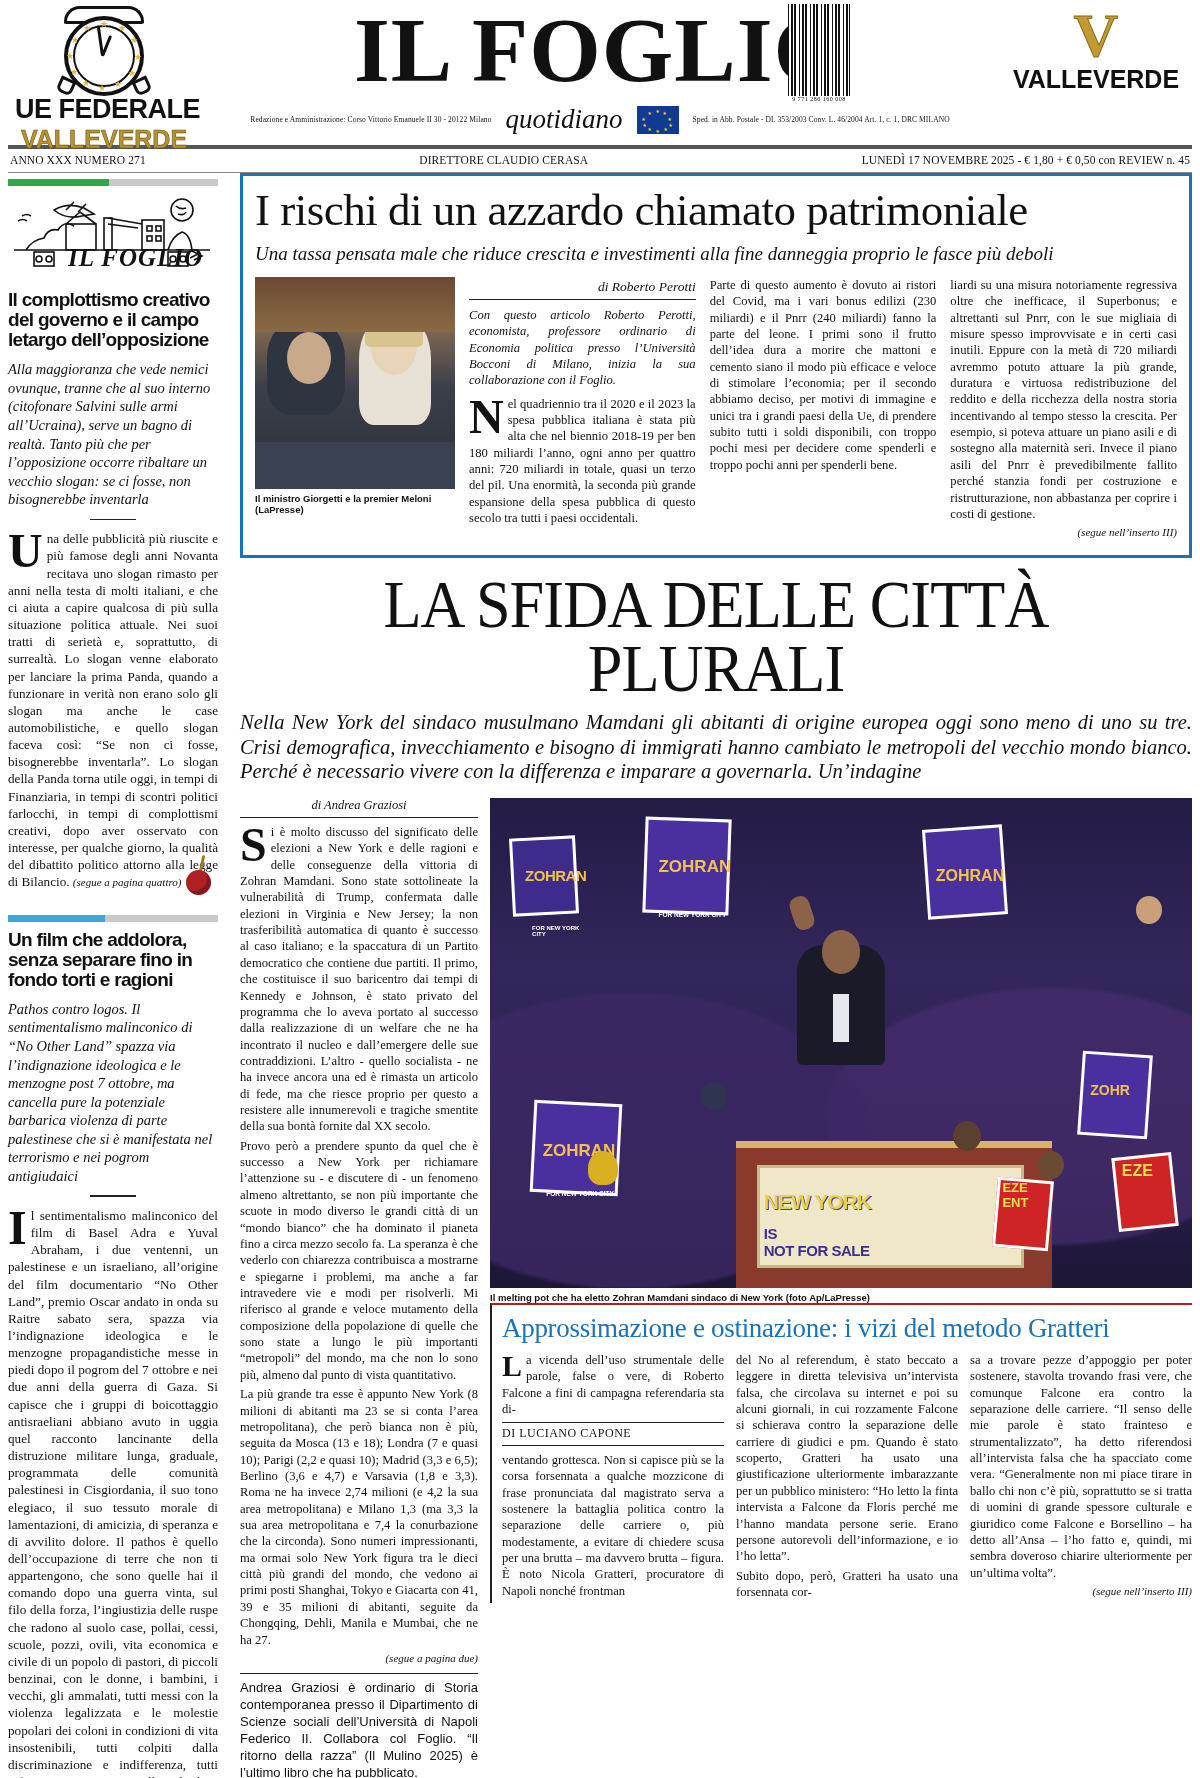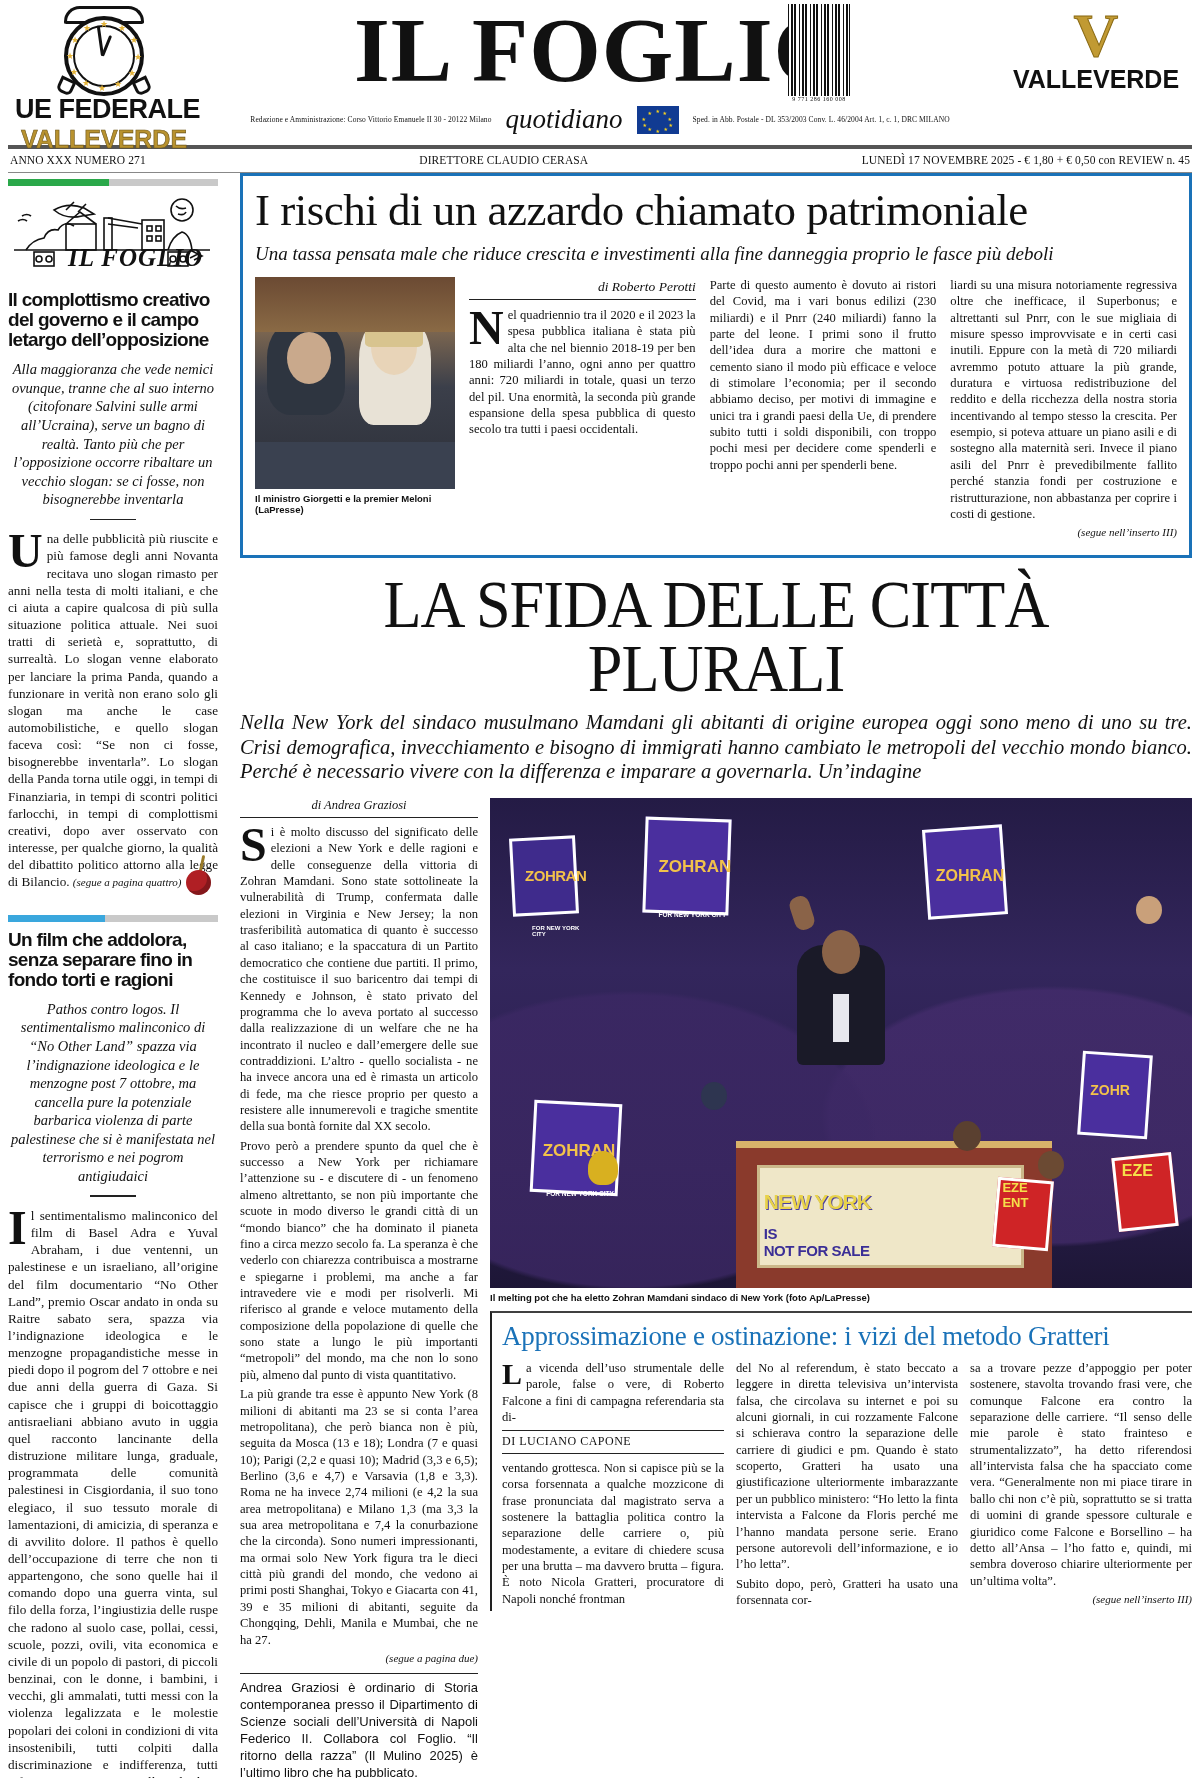--- a/index.html
+++ b/index.html
@@ -66,21 +66,21 @@
 
   
   .pbar { height:7px; background:#c9c9c9; position:relative; margin:6px 0 8px; }
   .pbar i { position:absolute; left:0; top:0; bottom:0; display:block; }
 
   .foglio-logo { text-align:center; margin:4px 0 6px; }
 
   h2.lead { font-family:"Liberation Sans", sans-serif; font-weight:bold; font-size:19px;
      line-height:1.06; letter-spacing:-0.7px; margin:4px 0 10px; }
   .standfirst { font-family:"Liberation Serif", serif; font-style:italic; font-size:14.5px;
-     line-height:1.28; margin:6px 0 8px;text-align:center; }
+     line-height:1.28; margin:6px 0 8px; }
   .sep-short { width:46px; height:1.5px; background:#222; margin:10px auto 10px; }
   .body-text { font-family:"Liberation Serif", serif; font-size:13.2px; line-height:1.3;
      text-align:justify; hyphens:auto; }
   .dropcap { float:left; font-size:48px; line-height:38px; font-weight:bold; padding:2px 4px 0 0;
      font-family:"Liberation Serif", serif; }
   .jump { font-style:italic; font-size:11px; font-family:"Liberation Serif", serif; }
   .cherry { position:absolute; right:4px; width:34px; height:40px; }
   .cherry .ball{ position:absolute; bottom:0; left:6px; width:25px; height:25px; background:#b01f24;
      border-radius:50%; box-shadow:inset -4px -4px 0 rgba(0,0,0,.25);}
   .cherry .stem{ position:absolute; top:0; left:20px; width:3px; height:22px; background:#9a7b2a;
@@ -121,21 +121,21 @@
 
   
   .mam { display:flex; gap:12px; }
   .mam-col { width:238px; }
   .mam-photo-wrap { flex:1; }
   .photo.mamdani { height:490px; background:linear-gradient(180deg,#1b1530 0%,#2a2150 30%,#3a2b5e 60%,#241b40 100%); }
   .byline-s { text-align:center; font-style:italic; font-size:12.5px; margin:0 0 4px; }
   .hr-s { border-top:1px solid #222; margin:3px 0 6px; }
 
   
-  .gratteri { border-left:2px solid #222; border-top:2px solid #404040; padding:8px 0 0 10px; margin-top:8px;}
+  .gratteri { border-left:2px solid #222; border-top:2px solid #b91c1c; padding:8px 0 0 10px; }
   h3.grat-title { font-family:"Liberation Serif", serif; font-weight:normal; font-size:27px;
      color:#1a72b8; margin:0 0 8px; letter-spacing:-0.3px; }
   .grat-cols { display:flex; gap:12px; }
   .grat-c { flex:1; font-family:"Liberation Serif", serif; font-size:12.6px; line-height:1.3;
      text-align:justify; hyphens:auto; }
   .grat-c p { margin:0 0 3px; }
   .smallcaps-by { font-variant:small-caps; font-size:12px; letter-spacing:.5px;
      border-top:1px solid #222; border-bottom:1px solid #222; padding:3px 0; margin:5px 0 6px; }
 
   .bio { font-family:Liberation Sans, sans-serif; font-size:13px; line-height:1.3; text-align:justify; }
@@ -299,20 +299,21 @@
               <div class="blob" style="left:55%;top:14%;width:58px;height:40px;background:#d8c48f;border-radius:50% 50% 10% 10%"></div>
               <div class="blob" style="left:0;top:0;width:100%;height:26%;background:linear-gradient(180deg,#6b4a33,#8a6a45);border-radius:0"></div>
               <div class="blob" style="left:0;bottom:0;width:100%;height:22%;background:#3a4150;border-radius:0"></div>
             </div>
             <div class="caption">Il ministro Giorgetti e la premier Meloni (LaPresse)</div>
           </div>
 
           <div class="box-c">
             <div class="byline-c">di Roberto Perotti</div>
             <div class="hr-b"></div>
+            <div class="intro-it">Con questo articolo Roberto Perotti, economista, professore ordinario di Economia politica presso l’Università Bocconi di Milano, inizia la sua collaborazione con il Foglio.</div>
             <div class="box-body">
               <span class="dropcap">N</span><span>el quadriennio tra il 2020 e il 2023 la spesa pubblica italiana è stata più alta che nel biennio 2018-19 per ben 180 miliardi l’anno, ogni anno per quattro anni: 720 miliardi in totale, quasi un terzo del pil. Una enormità, la seconda più grande espansione della spesa pubblica di questo secolo tra tutti i paesi occidentali.</span>
             </div>
           </div>
 
           <div class="box-c">
             <div class="box-body">
               <p>Parte di questo aumento è dovuto ai ristori del Covid, ma i vari bonus edilizi (230 miliardi) e il Pnrr (240 miliardi) fanno la parte del leone. I primi sono il frutto dell’idea dura a morire che mattoni e cemento siano il modo più efficace e veloce di stimolare l’economia; per il secondo abbiamo deciso, per motivi di immagine e unici tra i grandi paesi della Ue, di prendere subito tutti i soldi disponibili, con troppo pochi mesi per decidere come spenderli e troppo pochi anni per spenderli bene.</p>
             </div>
           </div>

